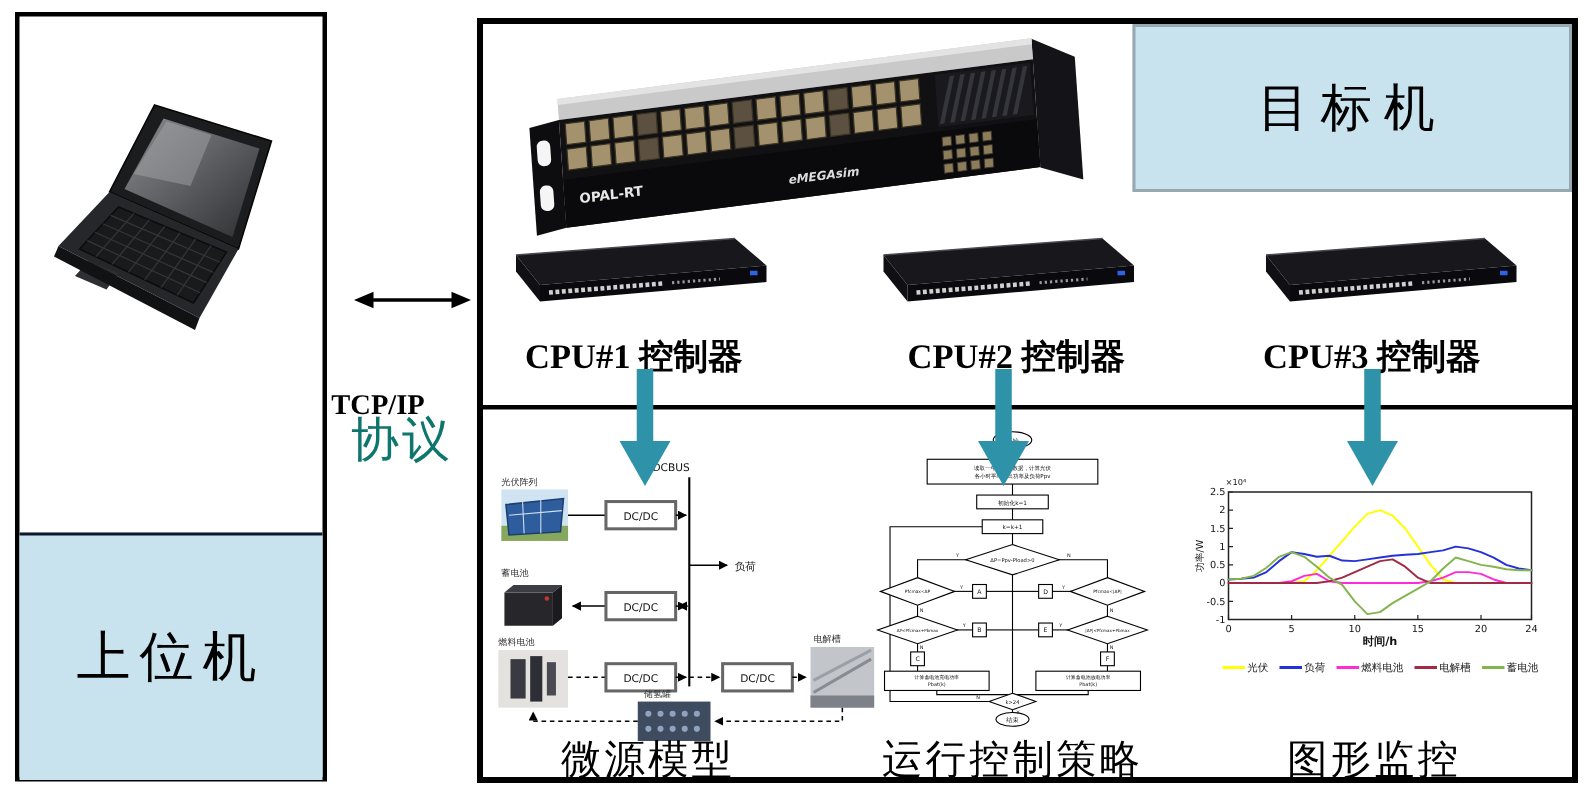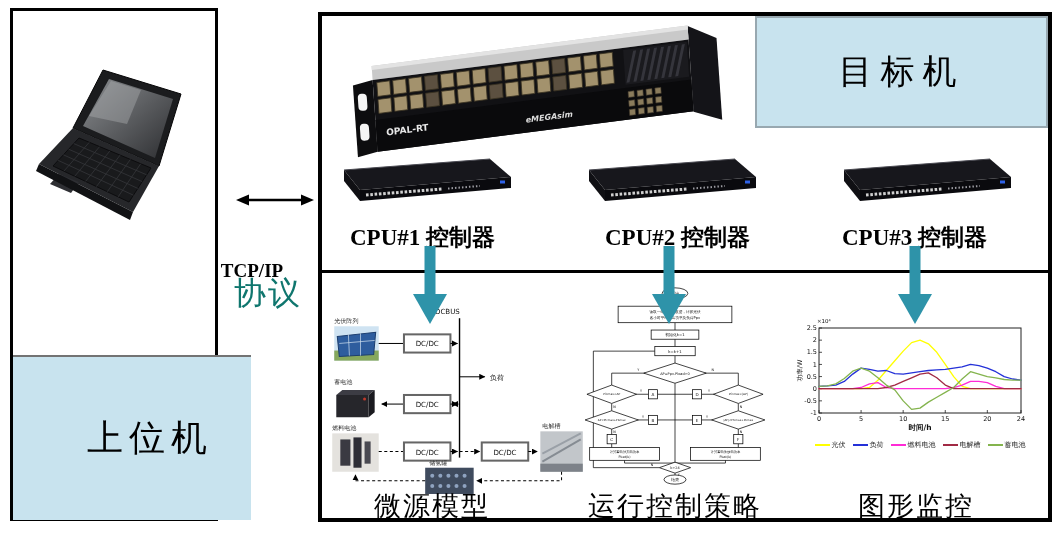--- a/index.html
+++ b/index.html
@@ -1,22 +1,22 @@
 <!DOCTYPE html>
 <html><head>
 <meta charset="utf-8">
 <style>
   html,body{margin:0;padding:0;background:#fff;}
   body{font-family:"Liberation Sans","DejaVu Sans",sans-serif;}
   .stage{position:relative;width:1060px;height:533px;background:#fff;overflow:hidden;}
   .abs{position:absolute;}
   .host-box{left:10px;top:8px;width:202px;height:507px;border:3px solid #000;background:#fff;}
-  .host-label{left:0;top:344px;width:100%;height:163px;background:#c8e3ee;border-top:2px solid #737373;
+  .host-label{left:0;top:344px;width:100%;height:163px;background:#c8e3ee;border-top:2px solid #0f172a;
     display:flex;align-items:center;justify-content:center;font-family:"Liberation Serif","DejaVu Serif",serif;
-    font-size:36px;color:#000;letter-spacing:6px;padding-left:36px;}
+    font-size:36px;color:#000;letter-spacing:6px;}
   .link-arrow{left:234px;top:192px;width:82px;height:16px;}
   .tcp1{left:200px;top:222px;width:104px;text-align:center;font-family:"Liberation Serif","DejaVu Serif",serif;
     font-weight:bold;font-size:19px;color:#000;margin-top:38px;}
   .tcp2{left:216px;top:272px;width:104px;text-align:center;font-family:"Liberation Serif","DejaVu Serif",serif;
     font-size:32px;color:#0f766e;letter-spacing:2px;}
   .target-box{left:318px;top:12px;width:726px;height:502px;border:4px solid #000;background:#fff;}
   .target-label{left:433px;top:0;width:289px;height:108px;background:#c8e3ee;border:2px solid #98a8b0;
     display:flex;align-items:center;justify-content:center;font-family:"Liberation Serif","DejaVu Serif",serif;
     font-size:34px;color:#000;letter-spacing:8px;z-index:3;}
   .divider{left:0;top:254px;width:726px;height:3px;background:#000;z-index:1;}

